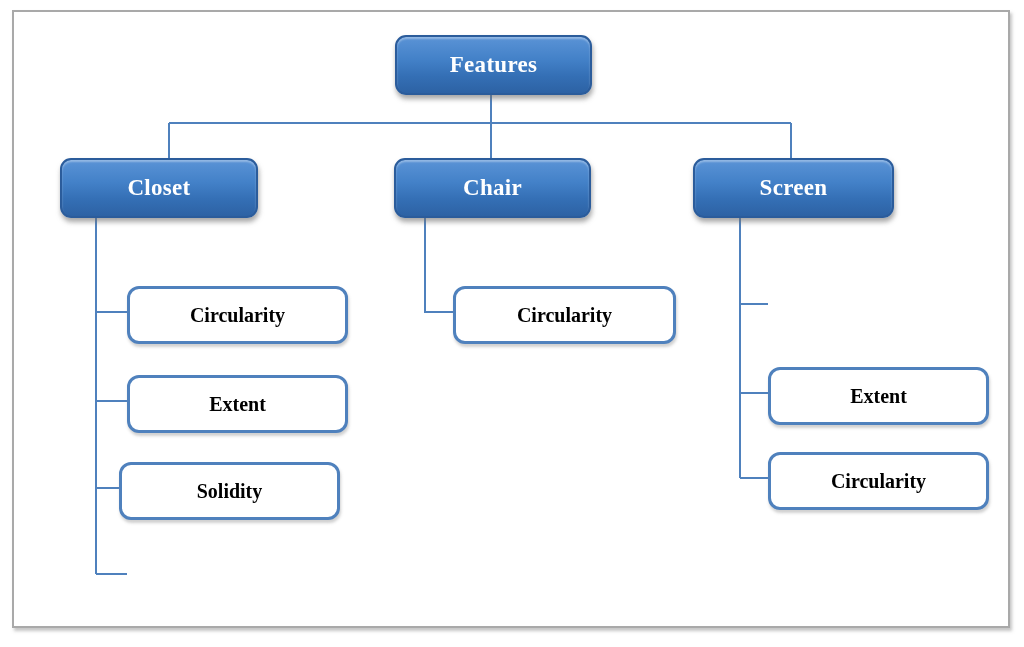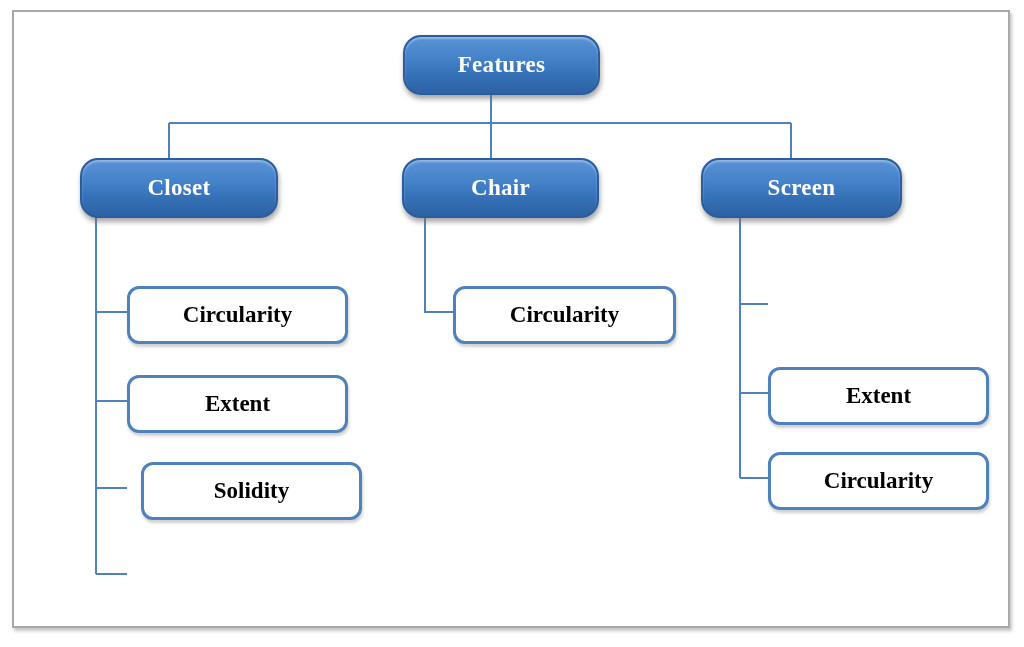--- a/index.html
+++ b/index.html
@@ -41,51 +41,50 @@
     stroke-width: 2;
   }
   .node {
     position: absolute;
     display: flex;
     align-items: center;
     justify-content: center;
     background: linear-gradient(to bottom,
       #5a93d6 0%, #4381c8 40%, #346fb5 70%, var(--node-fill-bottom, #2d62a4) 100%);
     border: 2px solid var(--node-border, #2b5c9b);
-    border-radius: 18px;
+    border-radius: 11px;
     color: var(--node-text, #ffffff);
     font-weight: bold;
     font-size: 23px;
     letter-spacing: 0.3px;
     box-shadow: 1px 4px 5px rgba(110,110,110,0.6), inset 0 2px 2px rgba(255,255,255,0.35);
-    margin-left: 8px;
   }
   .leaf {
     position: absolute;
     display: flex;
     align-items: center;
     justify-content: center;
     background: #ffffff;
     border: 3px solid var(--leaf-border, #4f81bd);
     border-radius: 12px;
     color: var(--leaf-text, #000000);
     font-weight: bold;
-    font-size: 23px;
+    font-size: 20px;
     box-shadow: 1px 3px 3px rgba(150,150,150,0.45);
   }
   
   .pos-features     { left: 395px; top: 35px;  width: 193px; height: 56px; }
   
-  .pos-closet       { left: 72px;  top: 158px; width: 194px; height: 56px; }
+  .pos-closet       { left: 60px;  top: 158px; width: 194px; height: 56px; }
   .pos-chair        { left: 394px; top: 158px; width: 193px; height: 56px; }
   .pos-screen       { left: 693px; top: 158px; width: 197px; height: 56px; }
   
   .pos-closet-c0    { left: 127px; top: 286px; width: 215px; height: 52px; }
   .pos-closet-c1    { left: 127px; top: 375px; width: 215px; height: 52px; }
-  .pos-closet-c2    { left: 141px; top: 462px; width: 215px; height: 52px; }
+  .pos-closet-c2    { left: 119px; top: 462px; width: 215px; height: 52px; }
   .pos-closet-c3    { left: 127px; top: 548px; width: 215px; height: 52px; }
   
   .pos-chair-c0     { left: 453px; top: 286px; width: 217px; height: 52px; }
   
   .pos-screen-c0    { left: 768px; top: 278px; width: 215px; height: 52px; }
   .pos-screen-c1    { left: 768px; top: 367px; width: 215px; height: 52px; }
   .pos-screen-c2    { left: 768px; top: 452px; width: 215px; height: 52px; }
 </style>
 </head>
 <body>

